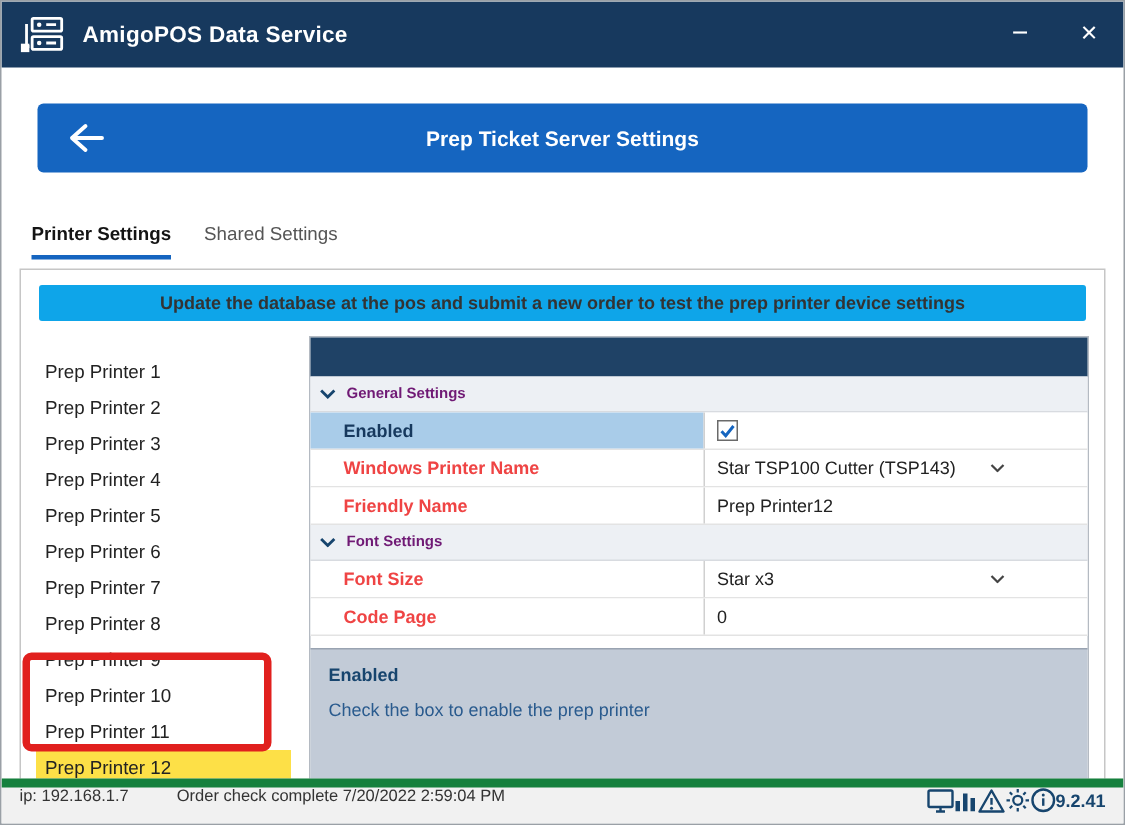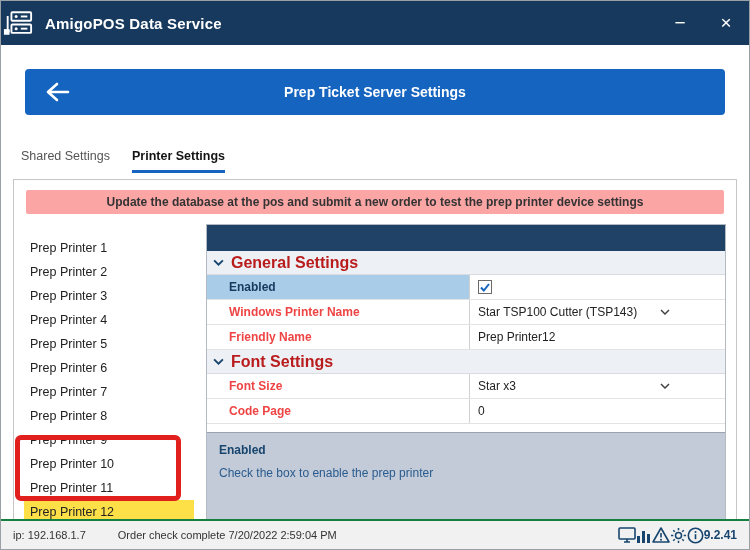--- a/index.html
+++ b/index.html
@@ -8,21 +8,21 @@
     font-family: "Liberation Sans", sans-serif;
     background: #ffffff;
     position: relative;
     overflow: hidden;
     border: 1px solid #9aa0a6;
   }
 
   
   .titlebar {
     height: 44px; background: #17395E; color: #fff;
-    display: flex; align-items: center; padding-left: 2px;
+    display: flex; align-items: center; padding-left: 12px;
   }
   .app-icon { display: flex; align-items: center; }
   .titlebar-title { font-size: 15px; font-weight: bold; margin-left: 12px; letter-spacing: .2px; }
   .titlebar-buttons { margin-left: auto; display: flex; height: 100%; }
   .tb-btn {
     width: 46px; display: flex; align-items: center; justify-content: center;
     font-size: 19px; color: #fff; cursor: pointer;
   }
 
   
@@ -40,39 +40,39 @@
   .tabs { display: flex; padding: 10px 0 0 20px; gap: 22px; }
   .tab { font-size: 12.5px; padding-bottom: 7px; color: #555; cursor: pointer; border-bottom: 3px solid transparent; }
   .tab.active { color: #141414; font-weight: bold; border-bottom-color: #1565C0; }
 
   
   .content {
     margin: 6px 12px 0; border: 1px solid #c6c6c6; height: 364px;
     padding: 8px 10px; display: flex; flex-direction: column;
   }
   .banner {
-    background: #fca5a5; border-radius: 2px; height: 24px; line-height: 24px;
+    background: #0ea5e9; border-radius: 2px; height: 24px; line-height: 24px;
     text-align: center; font-size: 12px; font-weight: bold; color: #333;
     margin: 2px 2px 10px;
   }
   .main-row { display: flex; flex: 1; min-height: 0; }
 
   
   .printer-list { width: 170px; padding-top: 12px; }
   .printer-item { height: 24px; line-height: 24px; font-size: 12.5px; color: #222; padding-left: 6px; cursor: pointer; }
   .printer-item.selected { background: #fde047; }
 
   
   .grid { flex: 1; margin-left: 12px; display: flex; flex-direction: column; border: 1px solid #b4bac2; }
   .grid-header { height: 26px; background: #1F4266; flex: 0 0 auto; }
   .section-header {
     height: 24px; background: #EDF0F4; border-bottom: 1px solid #d8dbe0;
     display: flex; align-items: center; padding-left: 6px; gap: 7px; flex: 0 0 auto; cursor: pointer;
   }
-  .section-title { font-size: 16px; font-weight: bold; color: #b91c1c; }
+  .section-title { font-size: 10px; font-weight: bold; color: #701a75; }
   .prow { display: flex; height: 25px; border-bottom: 1px solid #e3e3e3; flex: 0 0 auto; background: #fff; }
   .plabel {
     width: 262px; display: flex; align-items: center; padding-left: 22px;
     font-size: 12px; font-weight: bold; color: #ef4444;
   }
   .prow.highlight .plabel { background: #A9CCE9; color: #17395E; }
   .pvalue {
     flex: 1; border-left: 1px solid #d0d0d0; display: flex; align-items: center;
     padding-left: 8px; font-size: 12px; color: #222;
   }
@@ -86,22 +86,22 @@
   .desc {
     margin-top: 8px; flex: 1; background: #C2CBD7;
     border-top: 1px solid #99a3b1; padding: 10px 12px;
   }
   .desc-title { font-size: 12px; font-weight: bold; color: #17456E; margin-bottom: 9px; }
   .desc-text { font-size: 12px; color: #2A5B8E; }
 
   
   .statusbar {
     position: absolute; left: 0; right: 0; bottom: 0; height: 30px;
-    background: #F1F1F1; border-top: 2px solid #15803d;
-    display: flex; align-items: center; padding: 0 12px;
+    background: #F1F1F1; border-top: 6px solid #15803d;
+    display: flex; align-items: flex-start; padding: 0 12px;
     font-size: 11px; color: #333;
   }
   .status-msg { margin-left: 32px; }
   .status-icons { margin-left: auto; display: flex; align-items: center; }
   .status-icons > span { display: flex; align-items: center; cursor: pointer; }
   .version { font-size: 12px; font-weight: bold; color: #17456E; }
 
   
   .annotation {
     position: absolute; left: 14px; top: 434px; width: 166px; height: 66px;
@@ -137,22 +137,22 @@
 <div class="header">
   <span class="back-btn">
     <svg width="26" height="22" viewBox="0 0 26 22">
       <path d="M12 3 L3 11 L12 19 M3 11 H23" stroke="#fff" stroke-width="2.6" fill="none" stroke-linecap="round" stroke-linejoin="round"></path>
     </svg>
   </span>
   <span class="header-title">Prep Ticket Server Settings</span>
 </div>
 
 <div class="tabs">
+  <span class="tab active">Printer Settings</span>
   <span class="tab">Shared Settings</span>
-  <span class="tab active">Printer Settings</span>
 </div>
 
 <div class="content">
   <div class="banner">Update the database at the pos and submit a new order to test the prep printer device settings</div>
 
   <div class="main-row">
 
     <div class="printer-list">
       <div class="printer-item">Prep Printer 1</div>
       <div class="printer-item">Prep Printer 2</div>

